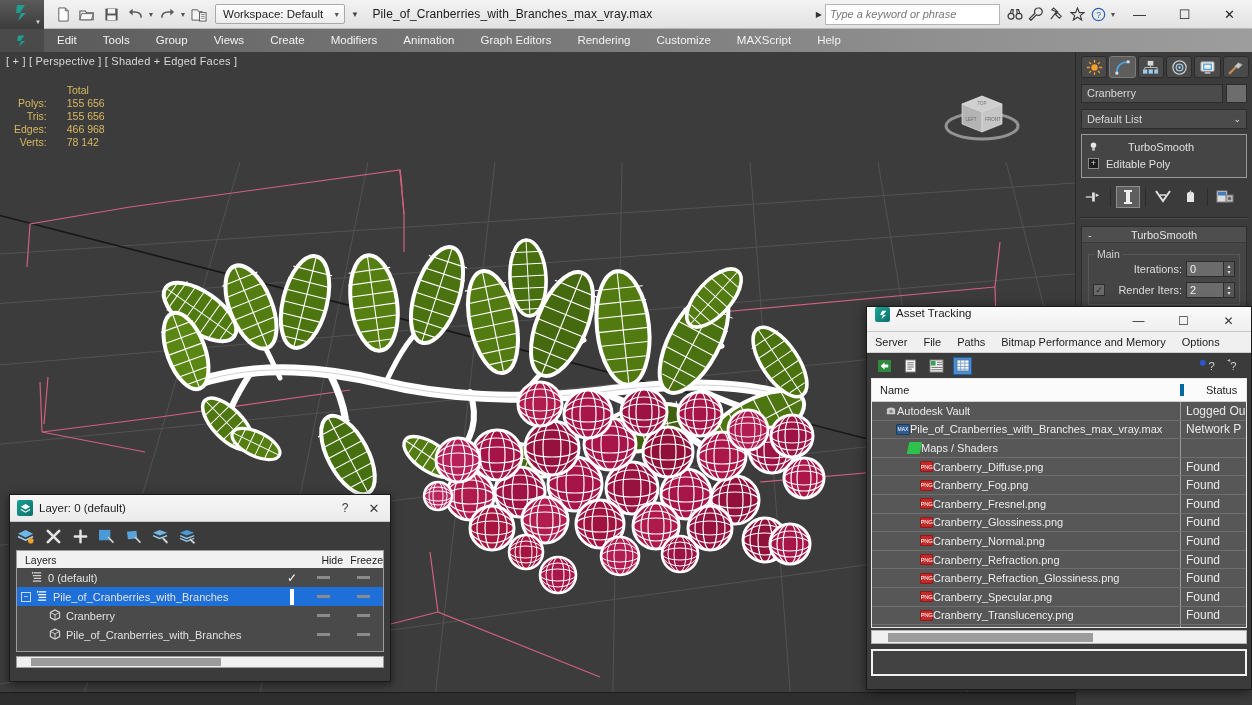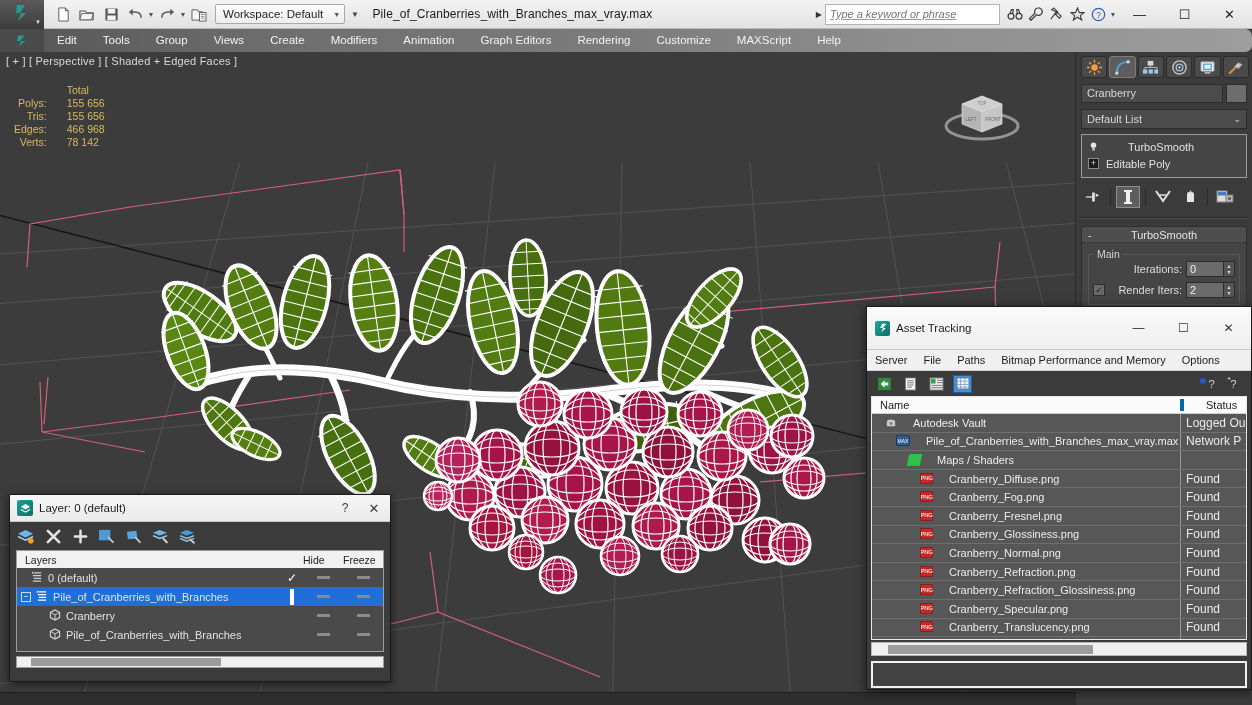--- a/index.html
+++ b/index.html
@@ -44,32 +44,31 @@
   .title-center {
     flex: 1; text-align: center; font-size: 12px; color: #1b1b1b;
     letter-spacing: .1px; padding-right: 150px;
   }
   .search-wrap { display: flex; align-items: center; gap: 3px; margin-right: 4px; }
   .search-pre { font-size: 8px; color: #333; }
   .search-in {
     width: 175px; height: 21px; background: #fff; border: 1px solid #b4b4b4;
     font-size: 11px; font-style: italic; color: #9a9a9a; padding: 0 4px;
     font-family: "Liberation Sans", sans-serif;
-    text-decoration: underline;
   }
   .tb-ico { width: 21px; height: 21px; display:flex; align-items:center; justify-content:center; color:#3b3b3b; }
   .win-ctl { display: flex; align-items: center; height: 29px; }
   .win-btn { width: 45px; height: 29px; display:flex; align-items:center; justify-content:center;
              font-size: 13px; color: #222; }
 
   
   .menubar {
     position: absolute; left: 0; top: 29px; width: 1252px; height: 23px;
     background: linear-gradient(to right, #555 0%, #6e6e6e 22%, #7c7c7c 50%, #8e8e8e 72%, #9d9d9d 100%);
-    display: flex; align-items: center; border-radius: 7px;
+    display: flex; align-items: center;
   }
   .menubar .applogo {
     width: 44px; height: 23px; background: #4a4a4a; display:flex;align-items:center;justify-content:center;
     color: #1f9e8f; font-size: 11px;
   }
   .menu-item {
     padding: 0 13px; font-size: 11.5px; color: #f2f2f2; line-height: 23px; height: 23px;
     white-space: nowrap;
   }
 
@@ -171,61 +170,61 @@
   .ld-ico { width: 16px; height: 16px; margin: 0 6px 0 7px; background: linear-gradient(135deg,#19a196,#0e6f6a);
             display:flex;align-items:center;justify-content:center;color:#fff;font-size:10px; border-radius:2px;}
   .ld-title .t { font-size: 11.5px; color: #1b1b1b; flex:1; }
   .ld-q { width: 26px; text-align:center; font-size: 12px; color: #3a3a3a; }
   .ld-x { width: 32px; text-align:center; font-size: 13px; color: #3a3a3a; }
   .ld-toolbar { height: 28px; display: flex; align-items: center; padding: 0 5px; gap: 5px; background:#3b3b3b; }
   .ld-tb { width: 22px; height: 22px; display:flex; align-items:center; justify-content:center; }
   .ld-list { margin: 0 6px; background:#4a4a4a; border:1px solid #9c9c9c; height: 102px; }
   .ld-head { height: 17px; background: #f1f1f1; display:flex; align-items:center; font-size: 10.5px; color:#222;}
   .ld-head .c1 { flex:1; padding-left: 8px; }
-  .ld-head .c2, .ld-head .c3 { width: 40px; text-align:left; }
+  .ld-head .c2, .ld-head .c3 { width: 40px; text-align:right; }
   .ld-row { height: 19px; display:flex; align-items:center; font-size: 11px; color:#e2e2e2; }
   .ld-row.sel { background: #1f6fd8; }
   .ld-row .nm { flex:1; display:flex; align-items:center; gap: 5px; overflow:hidden; white-space:nowrap;}
   .ld-row .chkcell { width: 22px; text-align:center; }
   .ld-row .hid, .ld-row .frz { width: 40px; display:flex; align-items:center; justify-content:center; }
   .ld-row .dash { width: 13px; height: 3px; background:#8b8b8b; }
   .ld-expand { width: 10px; height: 10px; border:1px solid #cfd8e8; color:#fff; font-size: 8px;
                display:flex;align-items:center;justify-content:center; line-height:1; margin-left: 2px;}
   .ld-cbox { width: 11px; height: 11px; border: 2px solid #fff; background: transparent; }
   .ld-scroll { margin: 4px 6px 0 6px; height: 12px; background: #f0f0f0; border: 1px solid #9c9c9c;
                display:flex; align-items:center; }
   .ld-thumb { width: 190px; height: 8px; background: #9b9b9b; margin-left: 14px; }
 
   
   .assetdlg {
     position: absolute; left: 866px; top: 306px; width: 386px; height: 384px;
     background: #3b3b3b; border: 1px solid #1a1a1a; box-shadow: 0 2px 11px rgba(0,0,0,.55);
   }
-  .at-title { height: 43px; background: linear-gradient(#fafafa,#efefef); display:flex; align-items:center;
+  .at-title { height: 25px; background: linear-gradient(#fafafa,#efefef); display:flex; 
               border-bottom: 1px solid #c8c8c8; }
   .at-ico { width: 15px; height: 15px; margin: 0 6px 0 8px; background: linear-gradient(135deg,#1aa79b,#0d6f69);
             border-radius: 2px; display:flex;align-items:center;justify-content:center;color:#fff;font-size:9px;}
   .at-title .t { flex: 1; font-size: 11.5px; color: #1a1a1a; }
   .at-wb { width: 45px; height: 27px; display:flex;align-items:center;justify-content:center;
            font-size: 12px; color: #333; }
   .at-menu { height: 21px; background:#f0f0f0; display:flex; align-items:center; border-bottom:1px solid #cfcfcf;}
   .at-menu span { font-size: 11px; color: #1c1c1c; padding: 0 8px; }
   .at-toolbar { height: 25px; background:#3b3b3b; display:flex; align-items:center; padding: 0 8px; gap: 7px;}
   .at-tb { width: 19px; height: 18px; display:flex;align-items:center;justify-content:center;
            border:1px solid transparent; }
   .at-tb.sel { background: #4a8fd4; border-color: #1d5fa4; }
   .at-spacer { flex: 1; }
   .at-grid { margin: 0 4px; background:#575757; border: 1px solid #e8e8e8; }
-  .at-hdr { height: 17px; background: #fbfbfb; display:flex; align-items:center; font-size: 11px; color:#1a1a1a;
+  .at-hdr { height: 23px; background: #fbfbfb; display:flex; align-items:center; font-size: 11px; color:#1a1a1a;
             border-bottom:1px solid #cfcfcf;}
   .at-hdr .n { flex:1; padding-left: 8px; }
   .at-hdr .s { width: 66px; padding-left: 22px; border-left: 4px solid #0369a1; }
   .at-rows { height: 225px; overflow: hidden; }
   .at-row { height: 18.6px; display:flex; align-items:center; border-bottom: 1px solid #6e6e6e; }
-  .at-row .n { flex:1; display:flex; align-items:flex-start; gap:16px; font-size: 11px; color:#ececec;
+  .at-row .n { flex:1; display:flex; align-items:center; gap:0; font-size: 11px; color:#ececec;
                white-space:nowrap; overflow:hidden; }
   .at-row .s { width: 66px; padding-left: 5px; border-left: 1px solid #9b9b9b; font-size: 12px; color:#eaeaea;
                height:100%; display:flex; align-items:center; white-space:nowrap; overflow:hidden;}
   .ind1 { padding-left: 12px; } .ind2 { padding-left: 24px; } .ind3 { padding-left: 36px; }
   .ind4 { padding-left: 48px; }
   .png-ico { width: 13px; height: 11px; background: #c62828; border: 1px solid #8e1b1b; border-radius: 1px;
              display:flex; align-items:center; justify-content:center; color:#fff; font-size:6px;
              letter-spacing:-.3px; font-family:"Liberation Sans",sans-serif; flex:0 0 auto;}
   .maxfile-ico { width: 14px; height: 11px; background:#2f5b8f; border:1px solid #1d3c61; border-radius:1px;
                  display:flex;align-items:center;justify-content:center;color:#fff;font-size:5px; flex:0 0 auto;}

